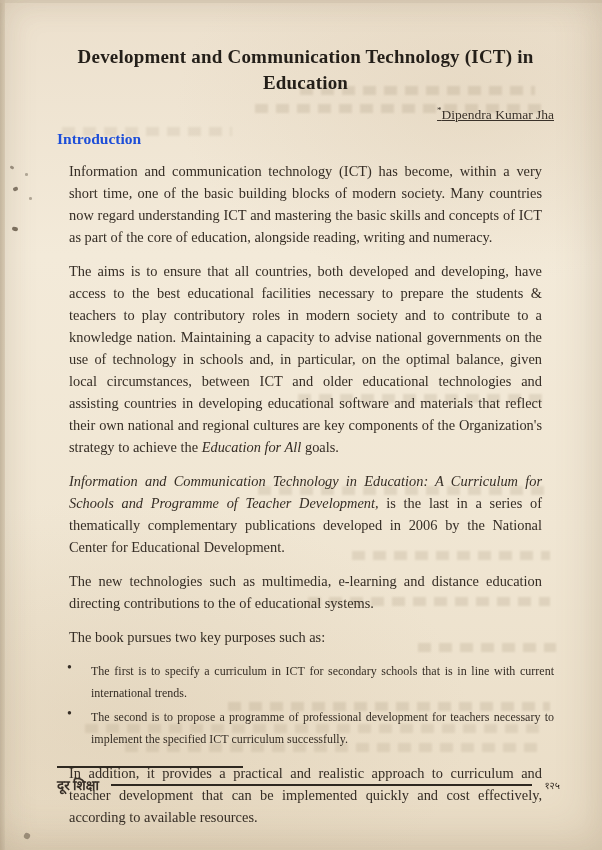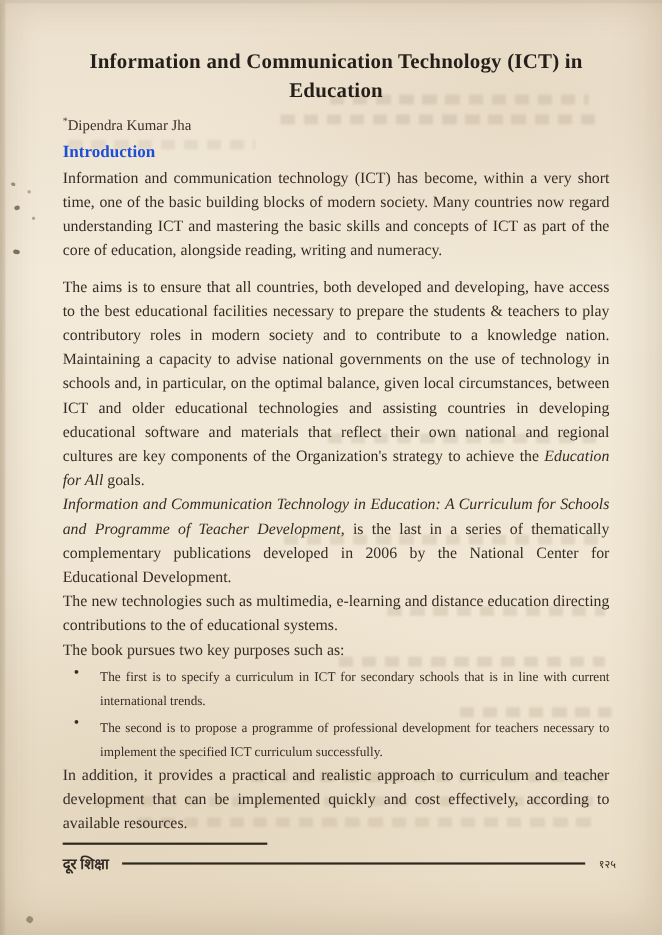--- a/index.html
+++ b/index.html
@@ -17,24 +17,24 @@
     box-shadow:inset -10px -14px 38px rgba(122,100,70,.16), inset 10px 6px 30px rgba(122,100,70,.10);
   }
   .edge-left{position:absolute;left:0;top:0;width:5px;height:100%;
     background:linear-gradient(90deg,#c4b59d,#dccfb8);opacity:.75;}
   .edge-top{position:absolute;left:0;top:0;width:100%;height:3px;background:#d9ccb5;opacity:.6;}
 
   .content{position:absolute;left:57px;width:497px;top:44px;}
 
   .title{font-size:19px;font-weight:bold;text-align:center;line-height:1.38;
     margin:0;color:#241f19;letter-spacing:.2px;padding:0 4px;}
-  .byline{font-size:13.5px;margin-top:9px;color:#3a322a;}
+  .byline{text-align:right;font-size:13.5px;margin-top:9px;color:#3a322a;text-decoration:underline;}
   .byline sup{font-size:9px;}
   .h-intro{font-size:15.5px;font-weight:bold;margin:7px 0 3px 0;color:#1d4ed8;}
-  p{font-size:14.4px;line-height:22px;text-align:justify;margin:0;}
+  p{font-size:14.4px;line-height:22px;text-align:justify;margin:12px;}
   .gap{margin-top:11px;}
   .bold{font-weight:normal;}
   em{font-style:italic;}
 
   ul.purposes{list-style:none;margin:0;padding:0;}
   ul.purposes li{display:flex;margin-top:2px;}
   .bullet-dot{width:24px;padding-left:10px;flex:0 0 auto;font-size:14px;}
   .li-text{flex:1;font-size:12px;line-height:22px;text-align:justify;}
 
   .footnote-area{position:absolute;left:57px;right:42px;top:766px;}
@@ -87,21 +87,21 @@
 <div class="ghost g11"></div>
 
 <div class="speck s1"></div>
 <div class="speck s2"></div>
 <div class="speck s3"></div>
 <div class="speck s4"></div>
 <div class="speck s5"></div>
 <div class="speck s6"></div>
 
 <div class="content">
-  <h1 class="title">Information and Communication Technology (ICT) in Education</h1>
+  <h1 class="title">Development and Communication Technology (ICT) in Education</h1>
 
   <div class="byline"><sup>*</sup><span>Dipendra Kumar Jha</span></div>
 
   <div class="h-intro">Introduction</div>
 
   <p>Information and communication technology (ICT) has become, within a very short time, one of the basic building blocks of modern society. Many countries now regard understanding ICT and mastering the basic skills and concepts of ICT as part of the core of education, alongside reading, writing and numeracy.</p>
 
   <p class="gap"><span>The aims is to ensure that all countries, both developed and developing, have access to the best educational facilities necessary to prepare the students &amp; teachers to play contributory roles in modern society and to contribute to a knowledge nation. Maintaining a capacity to advise national governments on the use of technology in schools and, in particular, on the optimal balance, given local circumstances, between ICT and older educational technologies and assisting countries in developing educational software and materials that reflect their own national and regional cultures are key components of the Organization's strategy to achieve the </span><em>Education for All</em><span> goals.</span></p>
 
   <p><em>Information and Communication Technology in Education: A Curriculum for Schools and Programme of Teacher Development,</em><span> is the last in a series of thematically complementary publications developed in 2006 by the National Center for Educational Development.</span></p>

